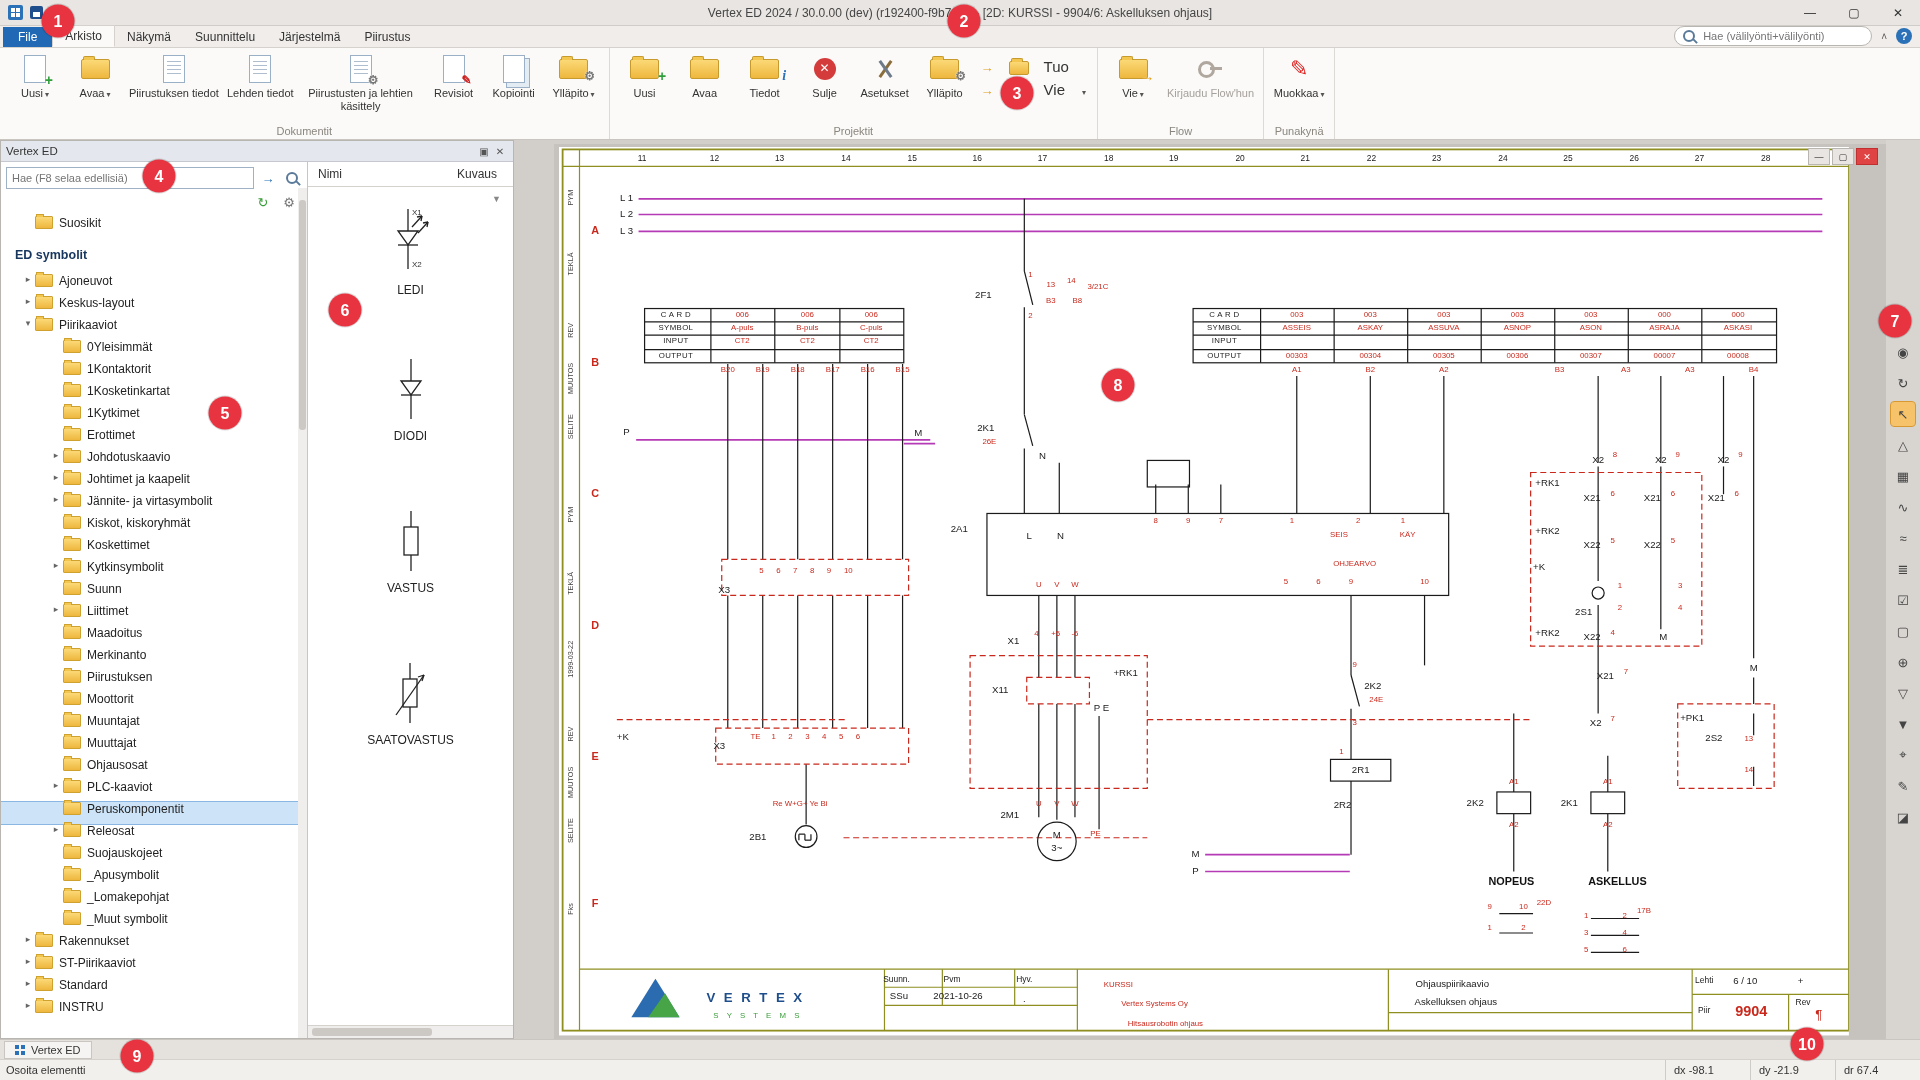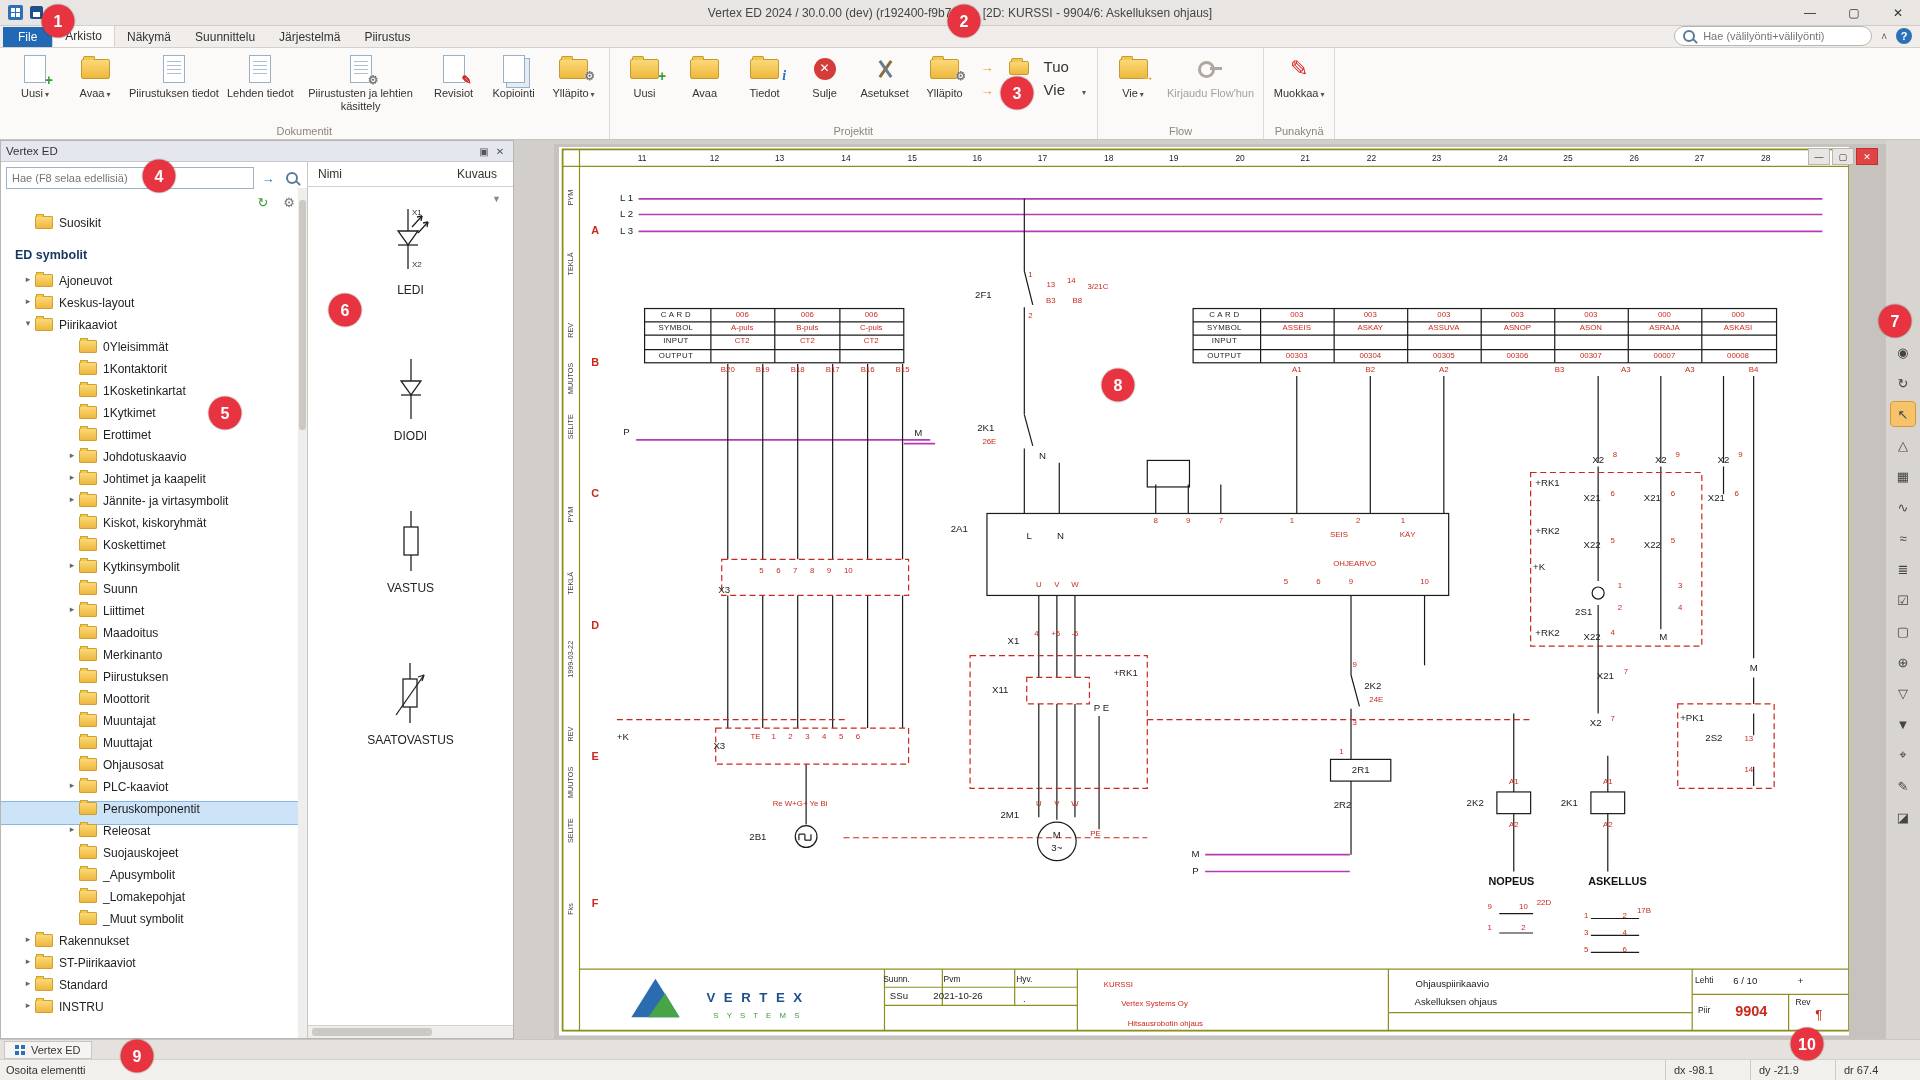--- a/index.html
+++ b/index.html
@@ -93,21 +93,21 @@
   .g-refresh::after{content:"↻";color:#3a9e3a;font-size:13px}
   .g-gear::after{content:"⚙";color:#777;font-size:13px}
   .iconrow{display:flex;justify-content:flex-end;gap:6px;padding:3px 8px 0}
   .tree{flex:1;overflow:hidden;padding-top:4px;position:relative}
   .trow{height:22px;display:flex;padding-left:20px;font-size:12px;color:#222;white-space:nowrap}
   .trow .arr{width:14px;font-size:9px;color:#666;text-align:center;flex:none}
   .trow .fold{width:16px;height:11px;background:linear-gradient(#fbd977,#eeb73e);border:1px solid #cfa12e;
               border-radius:1px;position:relative;margin-right:6px;flex:none}
   .trow .fold::before{content:"";position:absolute;top:-3px;left:0;width:6px;height:2px;background:#f3c64f;
                       border:1px solid #cfa12e;border-bottom:none}
-  .trow.lvl1{padding-left:64px}
+  .trow.lvl1{padding-left:48px}
   .trow.hdr{padding-left:14px;font-weight:bold;color:#17365d;font-size:12.5px;margin:10px 0 4px}
   .trow.sel{background:#cde3f8;outline:1px solid #8ab6e4}
   .treescroll{position:absolute;right:0;top:26px;width:9px;bottom:0;background:#f0eeec}
   .treethumb{position:absolute;right:1px;top:12px;width:7px;height:230px;background:#ccc9c5;border-radius:3px}
 
   .symcol{flex:1;display:flex;flex-direction:column;position:relative;min-width:0}
   .symhdr{height:24px;border-bottom:1px solid #d5d2ce;display:flex;align-items:center;font-size:12px;
           color:#333;padding:0 10px;flex:none}
   .symhdr .kuv{margin-left:auto;padding-right:6px}
   .g-funnel{position:absolute;right:12px;top:32px;font-size:9px;color:#888}

